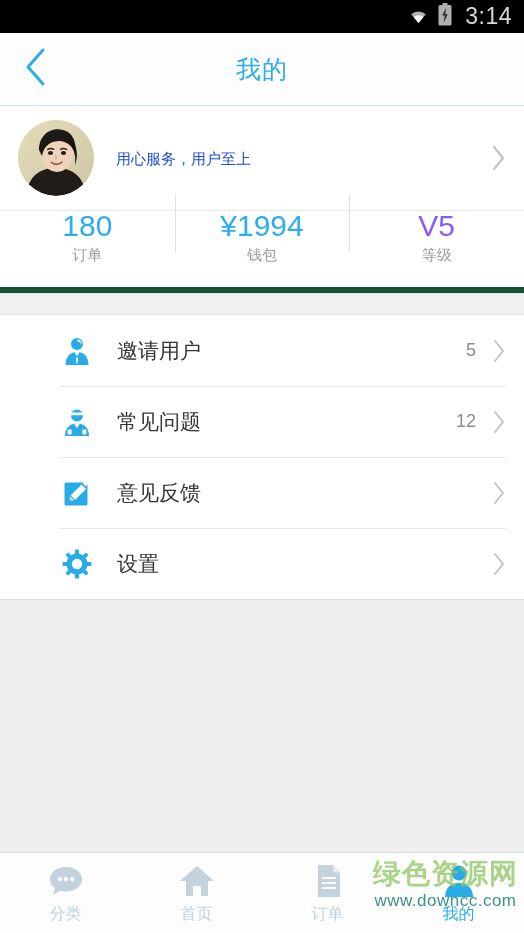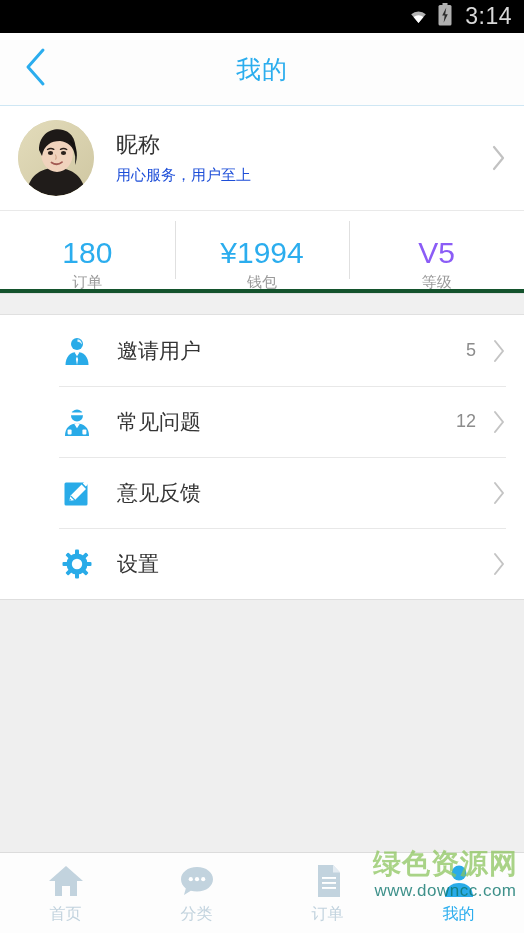--- a/index.html
+++ b/index.html
@@ -103,22 +103,22 @@
     font-size: 15px;
     color: #1d4ed8;
     line-height: 1;
   }
 
   
   .stats {
     background: #ffffff;
     height: 82px;
     display: flex;
-    align-items: flex-end;
-    border-bottom: 4px solid #14532d;
+    align-items: flex-start;
+    border-bottom: 6px solid #14532d;
     flex: none;
   }
   .stat {
     flex: 1;
     text-align: center;
     position: relative;
     display: flex;
     flex-direction: column;
     align-items: center;
     gap: 6px;
@@ -221,21 +221,21 @@
     font-size: 16px;
     color: #c2d3de;
     line-height: 1;
   }
   .tab.active .tab-label { color: #2badee; }
 
   
   .watermark {
     position: absolute;
     right: 6px;
-    bottom: 34px;
+    bottom: 24px;
     text-align: center;
     pointer-events: none;
     line-height: 1;
   }
   .wm-main {
     font-size: 28px;
     color: #8ac45a;
     opacity: 0.72;
     letter-spacing: 1px;
     font-weight: 700;
@@ -304,21 +304,20 @@
           <ellipse cx="32.5" cy="33" rx="2.6" ry="1.9" fill="#2b211c"></ellipse>
           <ellipse cx="45.5" cy="33" rx="2.6" ry="1.9" fill="#2b211c"></ellipse>
           <path d="M29.5 29.5 q3.2 -2 6.3 -0.2" stroke="#2b211c" stroke-width="1.4" fill="none" stroke-linecap="round"></path>
           <path d="M42.5 29.3 q3.2 -1.8 6.2 0.2" stroke="#2b211c" stroke-width="1.4" fill="none" stroke-linecap="round"></path>
           <path d="M33.5 42.5 q5.5 3.6 10.5 -0.4" stroke="#a35b54" stroke-width="1.8" fill="none" stroke-linecap="round"></path>
           <path d="M37.5 35 q1.6 3.2 0 4.2" stroke="#d8ae93" stroke-width="1.2" fill="none" stroke-linecap="round"></path>
         </g>
       </svg>
     </div>
     <div class="profile-text">
-      <div class="profile-name">昵称</div>
       <div class="profile-sub">用心服务，用户至上</div>
     </div>
     <span class="chev-gray">
       <svg width="15" height="26" viewBox="0 0 15 26">
         <polyline points="3,2 12,13 3,24" fill="none" stroke="#c2c2c2" stroke-width="2.2" stroke-linecap="round" stroke-linejoin="round"></polyline>
       </svg>
     </span>
   </div>
 
   <div class="stats">
@@ -424,36 +423,36 @@
 
   </div>
 
   <div class="filler"></div>
 
   <div class="tabbar">
 
     <div class="tab">
       <span class="tab-icon">
         <svg width="36" height="34" viewBox="0 0 36 34">
-          <path d="M18 2 L35 17 L29 17 L29 32 L22 32 L22 22 L14 22 L14 32 L7 32 L7 17 L1 17 Z" fill="#c2d3de"></path>
-        </svg>
-      </span>
-      <span class="tab-label">首页</span>
-    </div>
-
-    <div class="tab">
-      <span class="tab-icon">
-        <svg width="36" height="34" viewBox="0 0 36 34">
           <path d="M18 3 C27.4 3 34 8.6 34 15.3 C34 22 27.4 27.6 18 27.6 C15.8 27.6 13.7 27.3 11.8 26.8 L5 31 L6.8 24.6 C4 22.2 2 19 2 15.3 C2 8.6 8.6 3 18 3 Z" fill="#c2d3de"></path>
           <circle cx="11.8" cy="15.2" r="2.1" fill="#ffffff"></circle>
           <circle cx="18" cy="15.2" r="2.1" fill="#ffffff"></circle>
           <circle cx="24.2" cy="15.2" r="2.1" fill="#ffffff"></circle>
         </svg>
       </span>
       <span class="tab-label">分类</span>
+    </div>
+
+    <div class="tab">
+      <span class="tab-icon">
+        <svg width="36" height="34" viewBox="0 0 36 34">
+          <path d="M18 2 L35 17 L29 17 L29 32 L22 32 L22 22 L14 22 L14 32 L7 32 L7 17 L1 17 Z" fill="#c2d3de"></path>
+        </svg>
+      </span>
+      <span class="tab-label">首页</span>
     </div>
 
     <div class="tab">
       <span class="tab-icon">
         <svg width="36" height="34" viewBox="0 0 36 34">
           <path d="M8 1 L23 1 L30 8.5 L30 33 L8 33 Z" fill="#c2d3de"></path>
           <path d="M23 1 L30 8.5 L23 8.5 Z" fill="#e4ecf2"></path>
           <rect x="12" y="13" width="14" height="1.9" fill="#ffffff"></rect>
           <rect x="12" y="18" width="14" height="1.9" fill="#ffffff"></rect>
           <rect x="12" y="23" width="14" height="1.9" fill="#ffffff"></rect>

